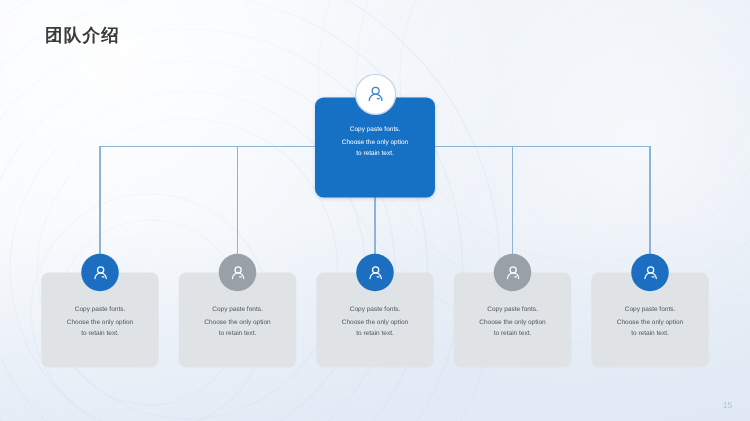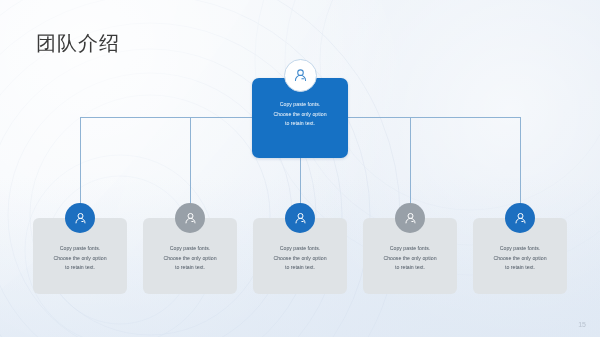--- a/index.html
+++ b/index.html
@@ -52,23 +52,23 @@
     width: 100%;
     height: 200px;
     background: linear-gradient(to top, rgba(222,232,244,0.75), rgba(222,232,244,0));
     pointer-events: none;
   }
 
   
   .title {
     position: absolute;
     left: 36px;
-    top: 30px;
-    font-size: 20px;
-    font-weight: normal;
+    top: 20px;
+    font-size: 14px;
+    font-weight: bold;
     color: #3a3a3a;
     letter-spacing: 1px;
     white-space: nowrap;
   }
 
   
   .connectors {
     position: absolute;
     inset: 0;
     pointer-events: none;

